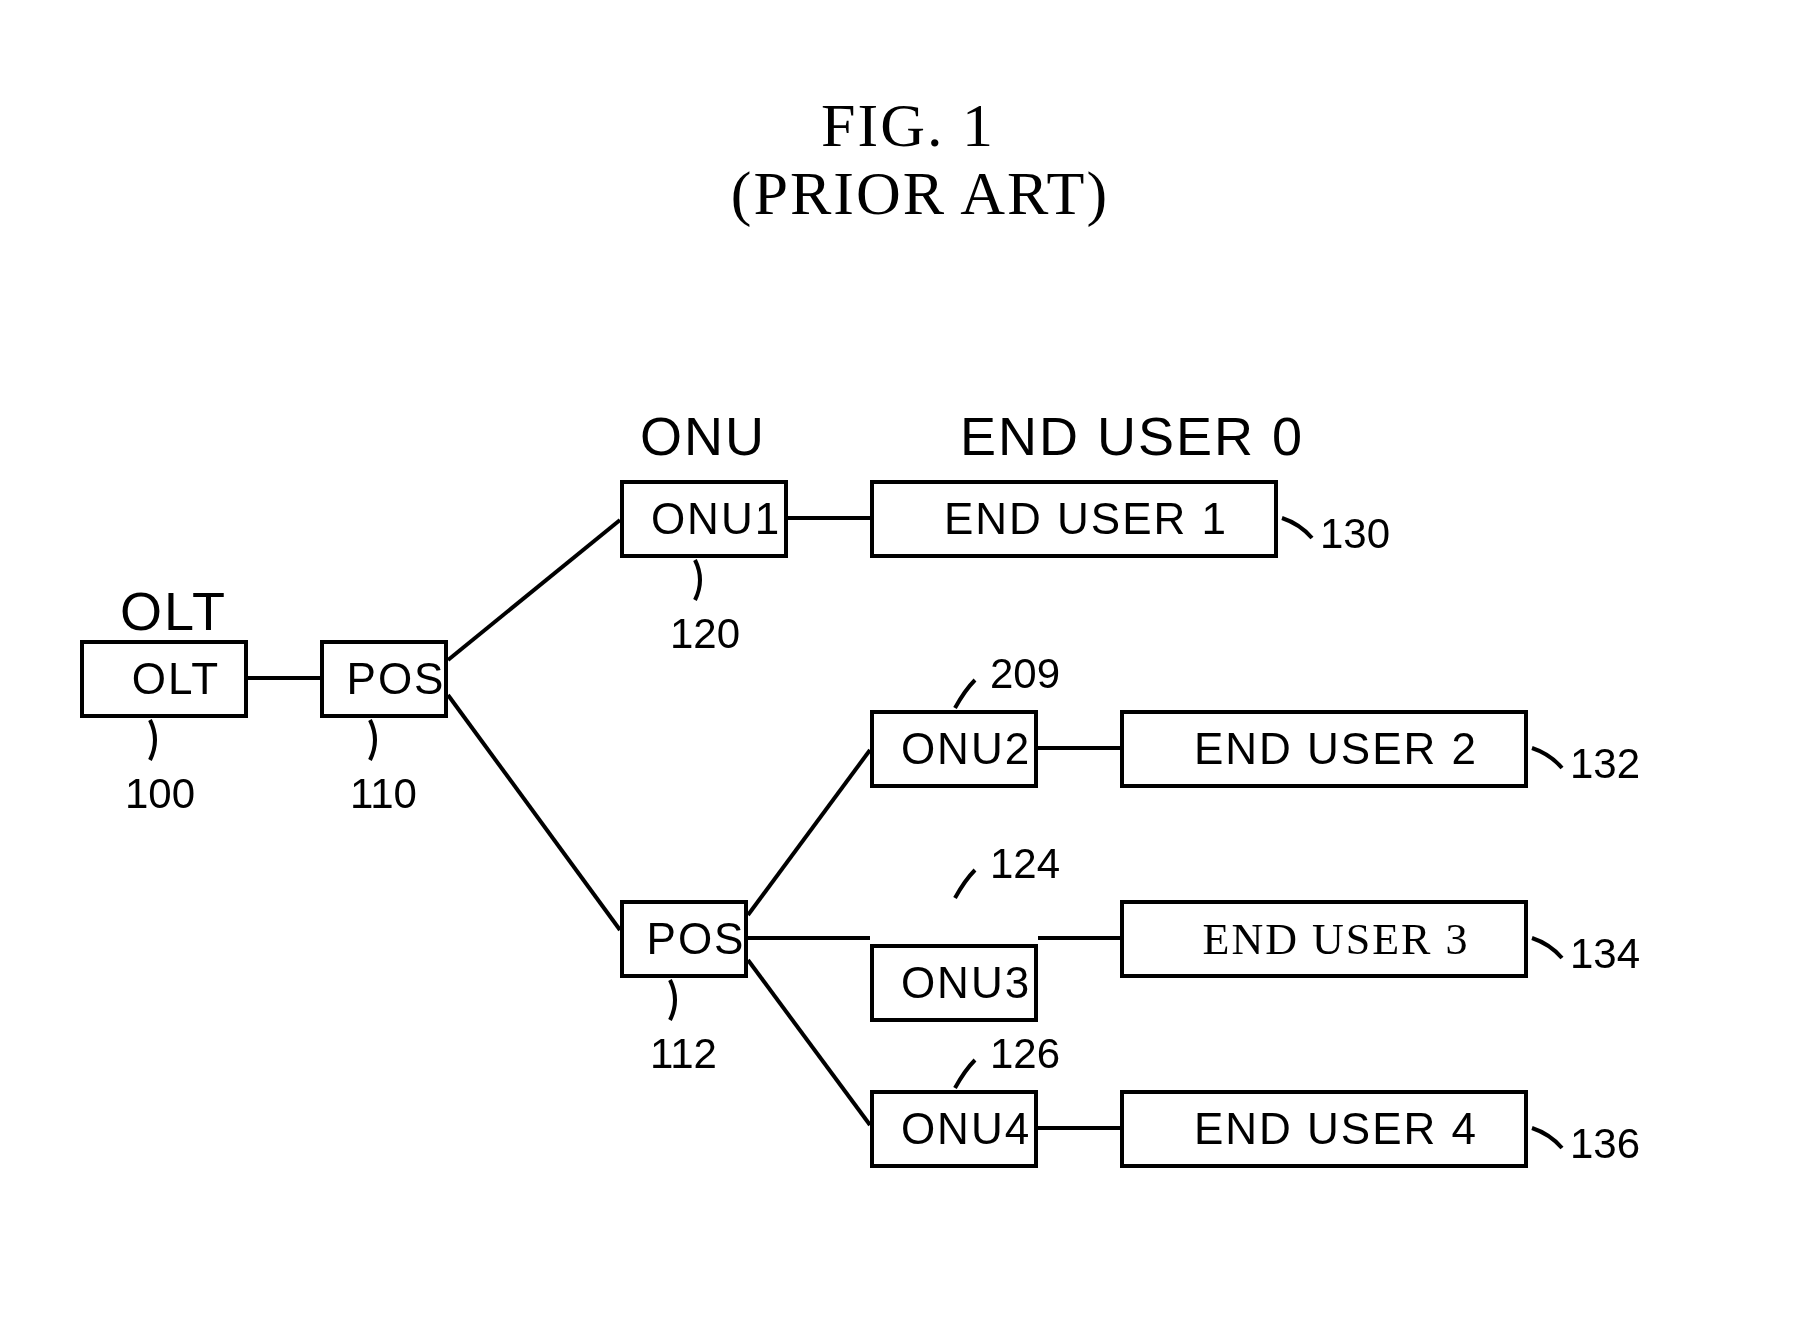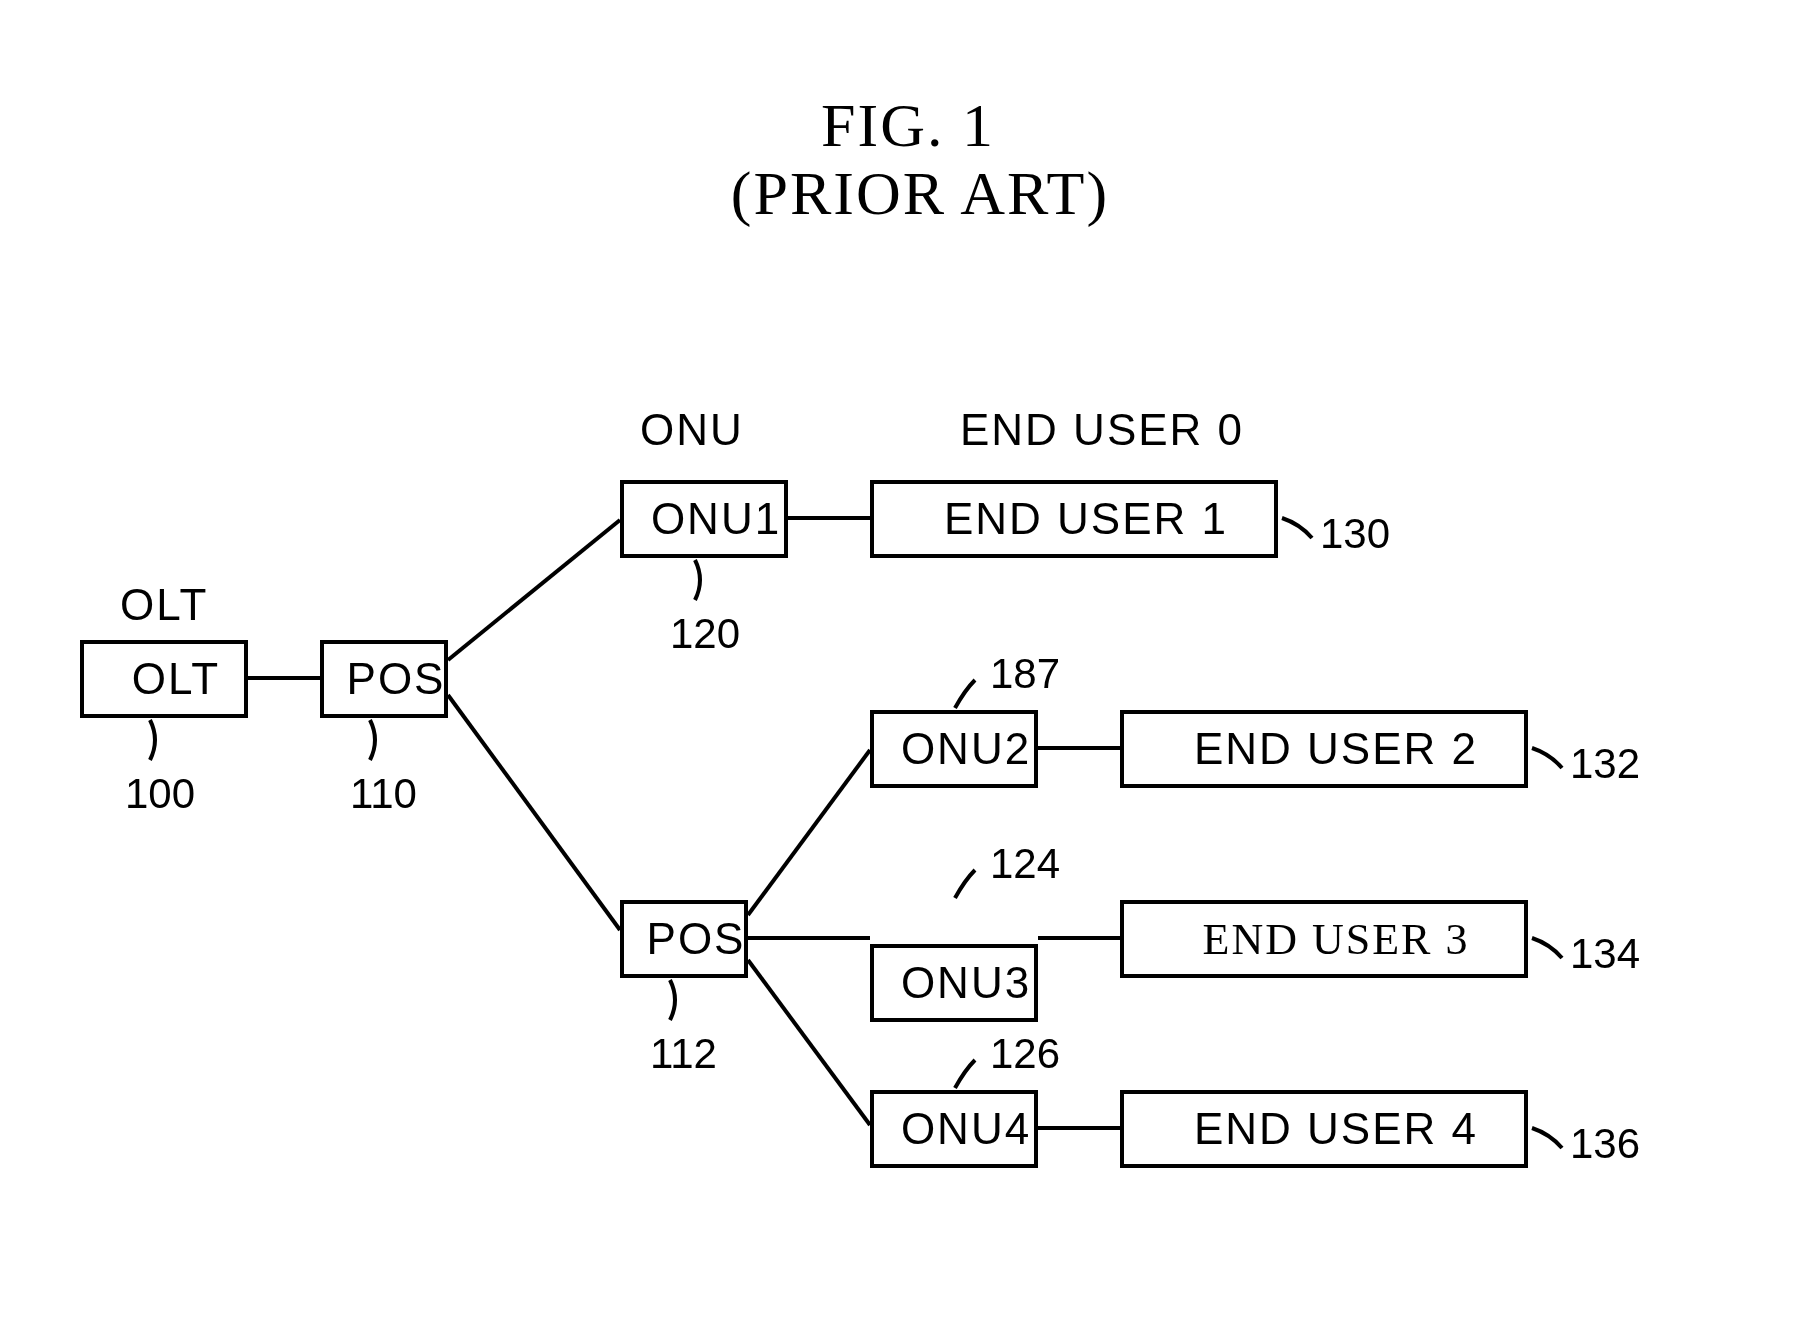--- a/index.html
+++ b/index.html
@@ -24,21 +24,21 @@
     font-weight: 400;
     font-size: 62px;
     font-family: "Times New Roman", serif;
     letter-spacing: 2px;
   }
   .title1 { top: 90px; }
   .title2 { top: 158px; margin-left: 12px; }
 
   .header-label {
     position: absolute;
-    font-size: 44px;
+    font-size: 54px;
     letter-spacing: 2px;
     text-align: center;
   }
 
   
   .sbox {
     position: absolute;
     border: 4px solid #000;
     background: #fff;
     text-align: center;
@@ -120,21 +120,21 @@
   <div class="ref-label" style="left:1320px; top:510px;">130</div>
 
   <div class="sbox" style="left:620px; top:900px; width:120px; height:70px;">
     <div class="sbox-inner">POS</div>
   </div>
   <div class="ref-label" style="left:650px; top:1030px;">112</div>
 
   <div class="sbox" style="left:870px; top:710px; width:160px; height:70px;">
     <div class="sbox-inner">ONU2</div>
   </div>
-  <div class="ref-label" style="left:990px; top:650px;">187</div>
+  <div class="ref-label" style="left:990px; top:650px;">209</div>
 
   <div class="sbox" style="left:1120px; top:710px; width:400px; height:70px;">
     <div class="sbox-inner">END USER 2</div>
   </div>
   <div class="ref-label" style="left:1570px; top:740px;">132</div>
 
   <div class="sbox" style="left:870px; top:944px; width:160px; height:70px;">
     <div class="sbox-inner">ONU3</div>
   </div>
   <div class="ref-label" style="left:990px; top:840px;">124</div>

